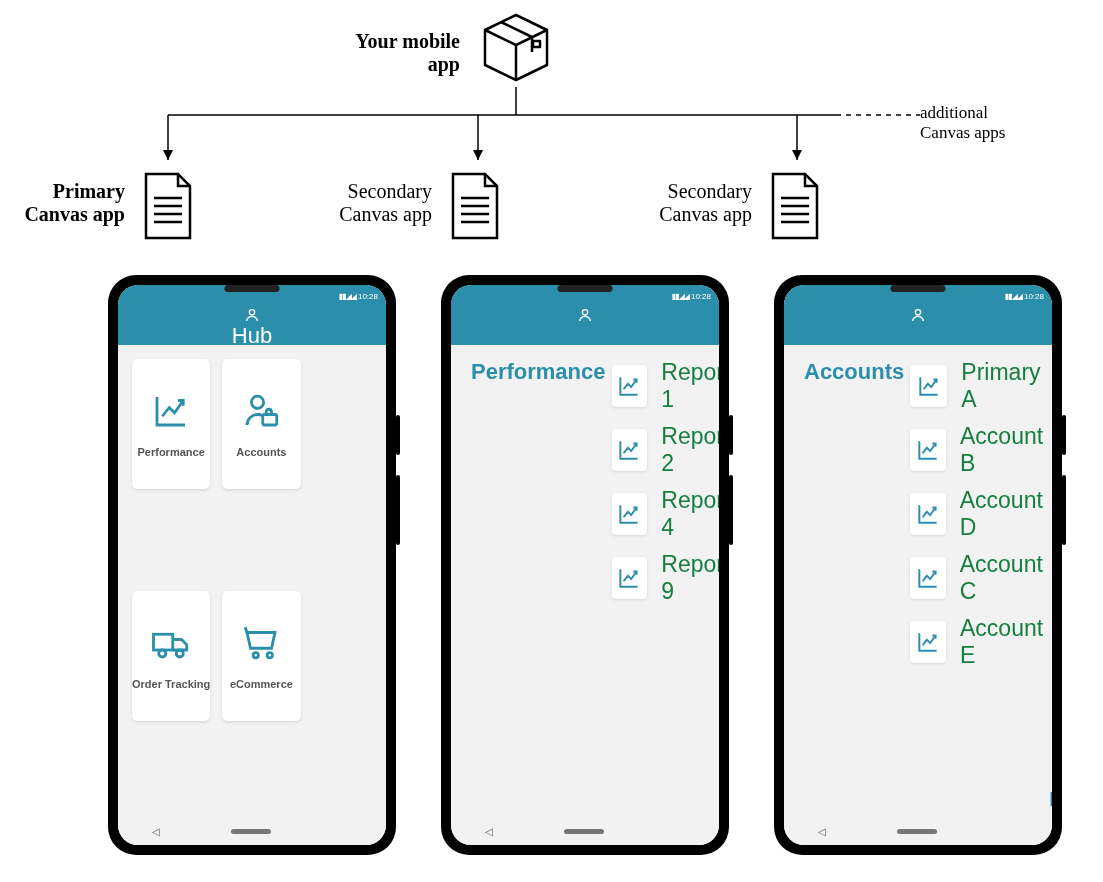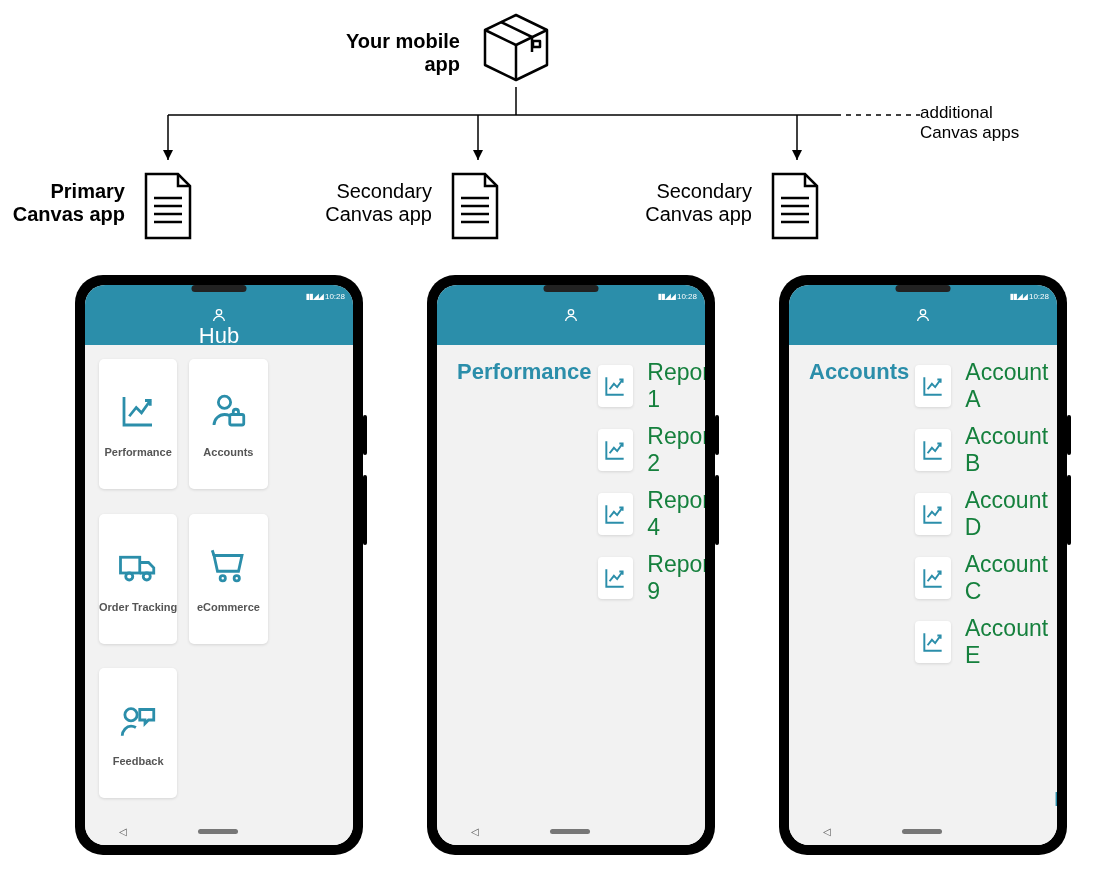--- a/index.html
+++ b/index.html
@@ -1,37 +1,37 @@
 <!DOCTYPE html>
 <html><head>
 <meta charset="utf-8">
 <style>
   * { box-sizing: border-box; margin: 0; padding: 0; }
   body { font-family: "Segoe UI", Arial, sans-serif; background: #fff; width: 1103px; height: 882px; position: relative; }
   
-  .diagram-top { position: relative; height: 275px; }
+  .diagram-top { position: relative; height: 275px; font-family: Liberation Serif, serif; }
   
   .package-label { position: absolute; left: 330px; top: 30px; font-weight: 700; font-size: 20px; text-align: right; width: 130px; }
   .package-icon { position: absolute; left: 475px; top: 5px; }
   
   .tree-lines { position: absolute; left: 0; top: 0; }
   
   .additional-label { position: absolute; left: 920px; top: 103px; font-size: 17px; }
   
   .app-label { position: absolute; font-size: 20px; text-align: right; }
   .app-label.primary { font-weight: 700; left: 0; top: 180px; width: 125px; }
   .app-label.sec1 { left: 307px; top: 180px; width: 125px; }
   .app-label.sec2 { left: 627px; top: 180px; width: 125px; }
   
   .doc-icon { position: absolute; top: 170px; }
   .doc-icon.d1 { left: 140px; }
   .doc-icon.d2 { left: 447px; }
   .doc-icon.d3 { left: 767px; }
   
-  .phones-row { display: flex; gap: 64px; padding-left: 75px; padding-top: 0; }
+  .phones-row { display: flex; gap: 45px; padding-left: 108px; padding-top: 0; }
   
   .phone { width: 288px; height: 580px; background: #000; border-radius: 28px; position: relative; padding: 10px; }
   .phone::before { content: ""; position: absolute; top: 10px; left: 50%; transform: translateX(-50%); width: 55px; height: 7px; background: #222; border-radius: 4px; }
   .phone-btn-r1 { position: absolute; right: -4px; top: 140px; width: 4px; height: 40px; background: #000; border-radius: 2px; }
   .phone-btn-r2 { position: absolute; right: -4px; top: 200px; width: 4px; height: 70px; background: #000; border-radius: 2px; }
   
   .screen { width: 100%; height: 100%; background: #f2f2f2; border-radius: 20px; overflow: hidden; display: flex; flex-direction: column; }
   
   .status-bar { height: 22px; background: #2b8eaa; display: flex; justify-content: flex-end; align-items: center; padding: 0 8px; color: #fff; font-size: 8px; gap: 2px; }
   .status-bar .sig::before { content: "▮▮◢◢"; letter-spacing: -1px; font-size: 8px; }
@@ -223,30 +223,20 @@
             <span>
                 <svg width="42" height="42" viewBox="0 0 24 24" fill="none" stroke="#2b8eaa" stroke-width="1.6">
                   <path d="M4 6h16l-2 9H6z"></path>
                   <path d="M4 6L3 3"></path>
                   <circle cx="9" cy="19" r="1.5"></circle>
                   <circle cx="17" cy="19" r="1.5"></circle>
                 </svg>
               </span>
             <span class="hub-tile-label">eCommerce</span>
           </div>
-          <div class="hub-tile">
-            <span>
-                <svg width="42" height="42" viewBox="0 0 24 24" fill="none" stroke="#2b8eaa" stroke-width="1.6">
-                  <circle cx="8" cy="9" r="3.5"></circle>
-                  <path d="M3 21c0-3 2.5-5.5 5-5.5 1 0 2 .3 2.8.8"></path>
-                  <path d="M13 6h8v6h-3l-2 2v-2h-3z"></path>
-                </svg>
-              </span>
-            <span class="hub-tile-label">Feedback</span>
-          </div>
         </div>
       </div>
       <div class="nav-bar">
         <span class="back-tri">◁</span>
         <span class="pill"></span>
         <span style="width:10px"></span>
       </div>
     </div>
   </div>
 
@@ -384,21 +374,21 @@
           <div class="list-item">
               <div class="list-icon-box">
                 <span>
                   <svg width="26" height="26" viewBox="0 0 24 24" fill="none" stroke="#2b8eaa" stroke-width="1.8">
                     <path d="M4 4v16h16"></path>
                     <path d="M7 15l4-5 3 3 5-7"></path>
                     <path d="M16 6h3v3"></path>
                   </svg>
                 </span>
               </div>
-              <span class="list-label">Account A</span>
+              <span class="list-label">Primary A</span>
             </div>
           <div class="list-item">
               <div class="list-icon-box">
                 <span>
                   <svg width="26" height="26" viewBox="0 0 24 24" fill="none" stroke="#2b8eaa" stroke-width="1.8">
                     <path d="M4 4v16h16"></path>
                     <path d="M7 15l4-5 3 3 5-7"></path>
                     <path d="M16 6h3v3"></path>
                   </svg>
                 </span>

